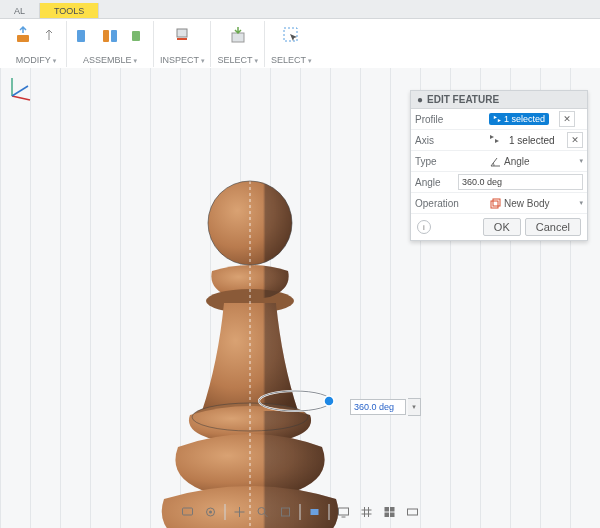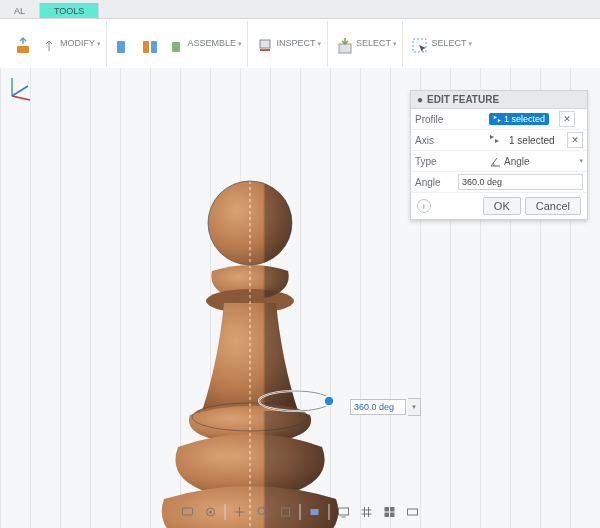--- a/index.html
+++ b/index.html
@@ -1,20 +1,20 @@
 <!DOCTYPE html>
 <html><head>
 <meta charset="utf-8">
 <style>
 html,body{margin:0;padding:0;width:600px;height:528px;overflow:hidden;font-family:"Segoe UI",Arial,sans-serif;font-size:10px;color:#555;background:#fff}
 .tabbar{height:18px;background:#ebedef;border-bottom:1px solid #d4d7da;display:flex;align-items:flex-end;padding-left:0}
 .tab{padding:3px 14px 2px;font-size:9px;color:#6b7075;border-right:1px solid #d4d7da}
-.tab.active{background:#5eead4;color:#4a4f55}
+.tab.active{background:#fde047;color:#4a4f55}
 .toolbar{height:50px;background:#fff;border-bottom:1px solid #d9dcdf;display:flex;align-items:center;padding:0 6px}
-.tgroup{display:flex;flex-direction:row;align-items:center;padding:0 6px;border-right:1px solid #e4e6e8;height:46px;justify-content:space-between}
+.tgroup{display:flex;flex-direction:column;align-items:center;padding:0 6px;border-right:1px solid #e4e6e8;height:46px;justify-content:space-between}
 .ticons{display:flex;gap:4px;padding-top:3px}
 .ticon{width:22px;height:22px;display:flex;align-items:center;justify-content:center}
 .tlabel{font-size:9px;color:#7b8085;padding-bottom:2px}
 .tlabel::after{content:" ▾";font-size:7px;color:#9aa0a6}
 .canvas{position:absolute;top:68px;left:0;right:0;bottom:0;background:#f6f7f8;
  background-image:
   linear-gradient(30deg,#e3e6e9 1px,transparent 1px),
   linear-gradient(150deg,#e3e6e9 1px,transparent 1px),
   linear-gradient(90deg,#e3e6e9 1px,transparent 1px);
  background-size:30px 52px,30px 52px,30px 52px}
@@ -292,18 +292,31 @@
           </svg>
         </span>
       <span>Angle</span>
       <span class="arr">▾</span>
     </div>
   </div>
   <div class="row">
     <div class="lab">Angle</div>
     <input class="inp" value="360.0 deg" style="">
   </div>
+  <div class="row">
+    <div class="lab">Operation</div>
+    <div class="dd">
+      <span class="ic">
+          <svg width="11" height="11">
+            <rect x="1" y="3" width="7" height="7" fill="none" stroke="#d85030"></rect>
+            <rect x="3" y="1" width="7" height="7" fill="none" stroke="#d85030"></rect>
+          </svg>
+        </span>
+      <span>New Body</span>
+      <span class="arr">▾</span>
+    </div>
+  </div>
   <div class="ftr">
     <span class="info">i</span>
     <span class="pill">OK</span>
     <span class="pill">Cancel</span>
   </div>
 </div>
 
 </body></html>

